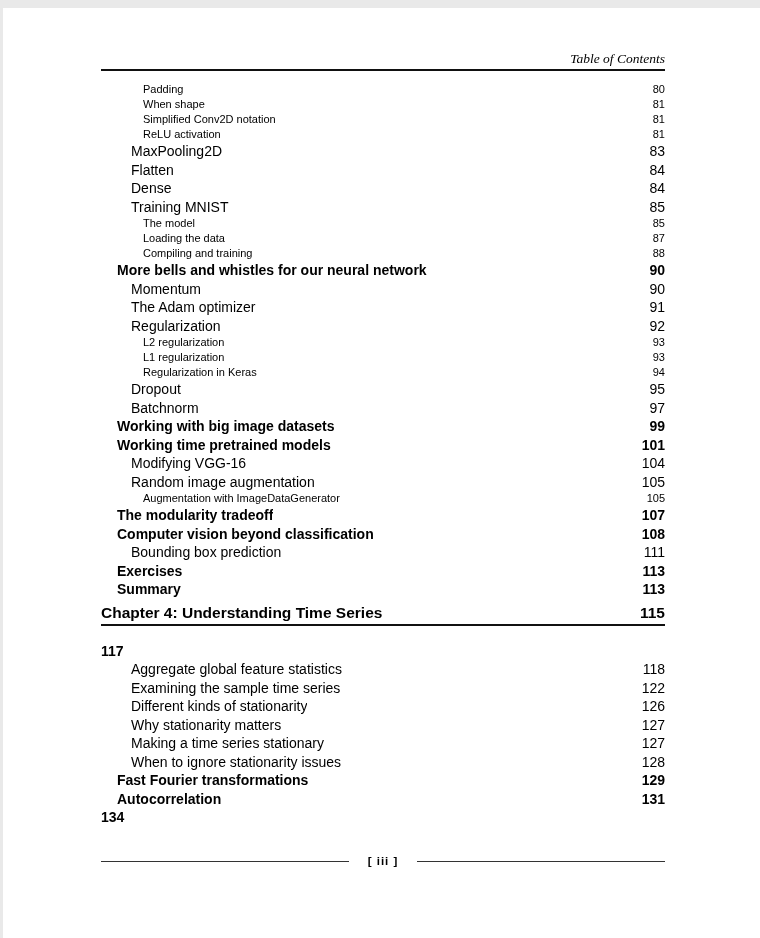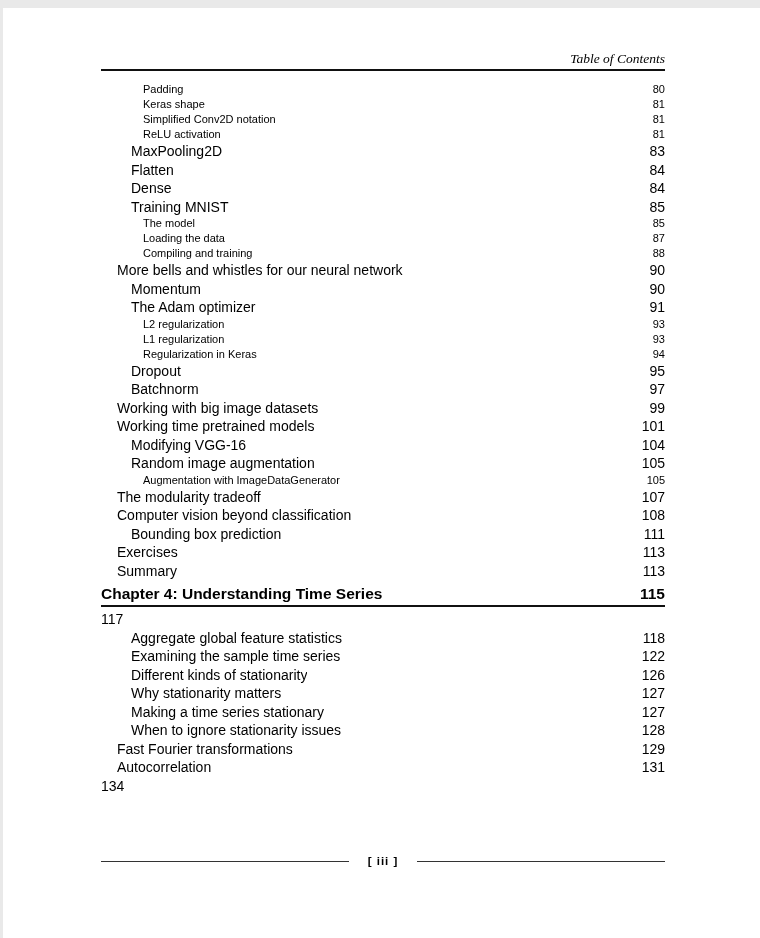--- a/index.html
+++ b/index.html
@@ -48,26 +48,26 @@
   }
   .row .title { overflow: hidden; }
   .row .pagenum { text-align: right; }
   .lvl-chapter {
     font-size: 15.5px;
     font-weight: bold;
     line-height: 21px;
     margin-top: 3px;
     padding-bottom: 1px;
     border-bottom: 2px solid #111;
-    margin-bottom: 3px;
+    margin-bottom: 16px;
     align-items: flex-end;
   }
   .lvl-h1 {
     font-size: 14px;
-    font-weight: normal;
+    font-weight: bold;
     line-height: 18.5px;
   }
   .lvl-h1 .title { padding-left: 16px; }
   .lvl-h2 {
     font-size: 14px;
     font-weight: normal;
     line-height: 18.5px;
   }
   .lvl-h2 .title { padding-left: 30px; }
   .lvl-h3 {
@@ -103,21 +103,21 @@
   <div class="header">
     <span>Table of Contents</span>
   </div>
 
   <div class="toc">
       <div class="row lvl-h3">
         <span class="title">Padding</span>
         <span class="pagenum">80</span>
       </div>
       <div class="row lvl-h3">
-        <span class="title">Keras shape</span>
+        <span class="title">When shape</span>
         <span class="pagenum">81</span>
       </div>
       <div class="row lvl-h3">
         <span class="title">Simplified Conv2D notation</span>
         <span class="pagenum">81</span>
       </div>
       <div class="row lvl-h3">
         <span class="title">ReLU activation</span>
         <span class="pagenum">81</span>
       </div>
@@ -153,20 +153,24 @@
         <span class="title">More bells and whistles for our neural network</span>
         <span class="pagenum">90</span>
       </div>
       <div class="row lvl-h2">
         <span class="title">Momentum</span>
         <span class="pagenum">90</span>
       </div>
       <div class="row lvl-h2">
         <span class="title">The Adam optimizer</span>
         <span class="pagenum">91</span>
+      </div>
+      <div class="row lvl-h2">
+        <span class="title">Regularization</span>
+        <span class="pagenum">92</span>
       </div>
       <div class="row lvl-h3">
         <span class="title">L2 regularization</span>
         <span class="pagenum">93</span>
       </div>
       <div class="row lvl-h3">
         <span class="title">L1 regularization</span>
         <span class="pagenum">93</span>
       </div>
       <div class="row lvl-h3">

